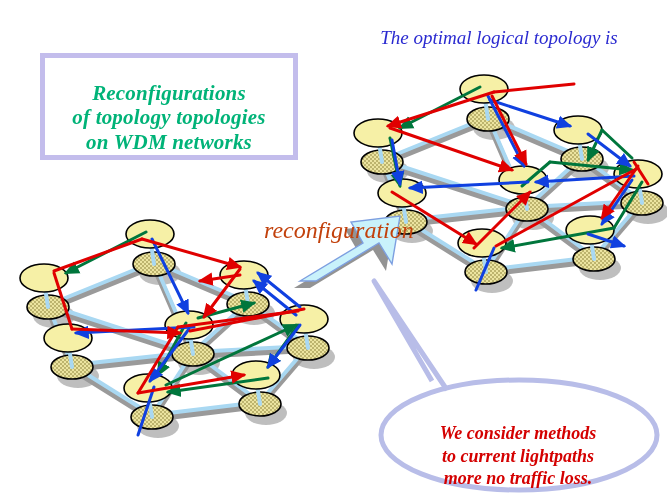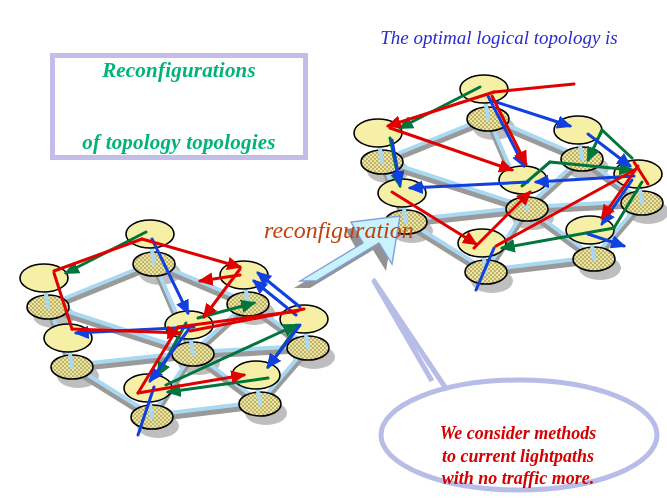--- a/index.html
+++ b/index.html
@@ -19,31 +19,31 @@
   svg.layer {
     position: absolute;
     left: 0;
     top: 0;
     width: 667px;
     height: 501px;
   }
   
   #title-box {
     position: absolute;
-    left: 50px;
+    left: 40px;
     top: 53px;
     width: 258px;
     height: 107px;
     box-sizing: border-box;
     border: 5px solid #c3bdec;
     background: #ffffff;
     display: flex;
     flex-direction: column;
     align-items: center;
-    justify-content: space-between;
+    justify-content: flex-end;
     line-height: 1.18;
   }
   #title-box .tline {
     color: #00b378;
     font-weight: bold;
     font-style: italic;
     font-size: 21px;
     white-space: nowrap;
     letter-spacing: .2px;
   }
@@ -273,28 +273,29 @@
 
     <g fill="none" stroke="#b8bde8" stroke-width="5" stroke-linejoin="round">
       <ellipse cx="519" cy="435" rx="138" ry="55"></ellipse>
       <path d="M447,390 L374,281 L432,381"></path>
     </g>
   </svg>
 
   <div id="title-box" class="z-top">
     <span class="tline">Reconfigurations</span>
     <span class="tline">of topology topologies</span>
+    <span class="tline">on WDM networks</span>
   </div>
 
   <div id="caption-top-right" class="caption-blue z-top">
     <div>The optimal logical topology is</div>
   </div>
 
 
   <div id="reconfig-label" class="z-top">reconfiguration</div>
 
   <div id="bubble-text" class="z-top">
     <div>We consider methods</div>
     <div>to current lightpaths</div>
-    <div>with no traffic more.</div>
+    <div>more no traffic loss.</div>
   </div>
 
 </div>
 
 </body></html>

